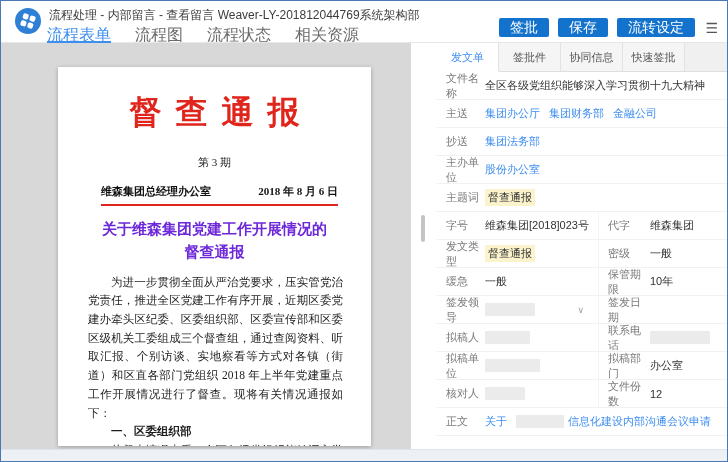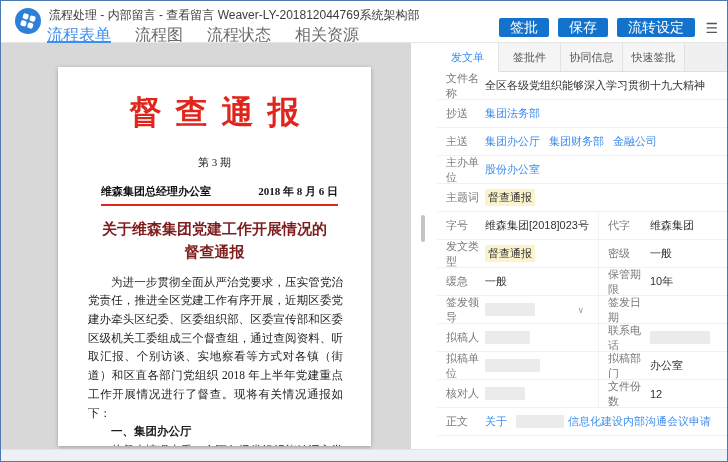--- a/index.html
+++ b/index.html
@@ -20,21 +20,21 @@
   
   .content { display:flex; height:406px; }
 
   
   .doc-pane { width:410px; background:#d8d8d8; position:relative; overflow:hidden; }
   .page { position:absolute; left:57px; top:24px; width:313px; height:379px; background:#fff; box-shadow:0 1px 4px rgba(0,0,0,.28); font-family:"Liberation Serif", serif; overflow:hidden; }
   .masthead { margin-top:24px; text-align:center; color:#e0251c; font-size:32px; font-weight:bold; letter-spacing:14px; padding-left:14px; font-family:"Liberation Serif",serif; }
   .issue { margin-top:20px; text-align:center; font-size:11px; color:#222; }
   .office-row { display:flex; justify-content:space-between; margin:14px 33px 0 43px; font-size:11px; font-weight:bold; color:#111; }
   .red-rule { margin:5px 33px 0 43px; border-top:2px solid #e0251c; }
-  .doc-title { margin-top:12px; text-align:center; font-size:15px; font-weight:bold; color:#7f1d1d; line-height:1.55; }
+  .doc-title { margin-top:12px; text-align:center; font-size:15px; font-weight:bold; color:#6d28d9; line-height:1.55; }
   .doc-body { margin:8px 28px 0 30px; font-size:11.5px; color:#1d1d1d; line-height:1.63; text-align:justify; }
   .doc-body p { text-indent:2em; }
   .doc-body .sec { font-weight:bold; text-indent:2em; }
 
   
   .gutter { width:26px; background:#fff; position:relative; }
   .vthumb { position:absolute; left:10px; top:172px; width:4px; height:27px; background:#c4c4c4; border-radius:2px; cursor:pointer; }
 
   
   .form-panel { width:290px; background:#fff; display:flex; flex-direction:column; }
@@ -100,21 +100,21 @@
           <span>维森集团总经理办公室</span>
           <span>2018 年 8 月 6 日</span>
         </div>
         <div class="red-rule"></div>
         <div class="doc-title">
           <div>关于维森集团党建工作开展情况的</div>
           <div>督查通报</div>
         </div>
         <div class="doc-body" id="doc-body">
             <p>为进一步贯彻全面从严治党要求，压实管党治党责任，推进全区党建工作有序开展，近期区委党建办牵头区纪委、区委组织部、区委宣传部和区委区级机关工委组成三个督查组，通过查阅资料、听取汇报、个别访谈、实地察看等方式对各镇（街道）和区直各部门党组织 2018 年上半年党建重点工作开展情况进行了督查。现将有关情况通报如下：</p>
-            <div class="sec">一、集团办公厅</div>
+            <div class="sec">一、区委组织部</div>
             <p>从督查情况来看，全区各级党组织能够深入学习贯彻十九大精神，坚持以习近平新时代中国特色社会主义思想为指导，全面落实新时代党的建设总要求，立足实际、务实创新，扎实推进党的建设各项工作，对照考评细则和实际考评情况，其中开展情况</p>
           </div>
       </div>
     </div>
 
     <div class="gutter">
       <div class="vthumb"></div>
     </div>
 
     <div class="form-panel">
@@ -126,34 +126,34 @@
           <span class="ptab-fill"></span>
         </div>
       <div class="form-rows" id="form-rows">
           <div class="frow">
             <span class="flabel">文件名称</span>
             <span class="fv-single">
               <span class="cell-text">全区各级党组织能够深入学习贯彻十九大精神</span>
             </span>
           </div>
           <div class="frow">
-            <span class="flabel">抄送</span>
-            <span class="fv-single">
-              <span class="cell-link">集团法务部</span>
-            </span>
-          </div>
-          <div class="frow">
             <span class="flabel">主送</span>
             <span class="fv-single">
               <span class="cell-link">集团办公厅</span>
               <span class="cell-link">集团财务部</span>
               <span class="cell-link">金融公司</span>
             </span>
           </div>
           <div class="frow">
+            <span class="flabel">抄送</span>
+            <span class="fv-single">
+              <span class="cell-link">集团法务部</span>
+            </span>
+          </div>
+          <div class="frow">
             <span class="flabel">主办单位</span>
             <span class="fv-single">
               <span class="cell-link">股份办公室</span>
             </span>
           </div>
           <div class="frow">
             <span class="flabel">主题词</span>
             <span class="fv-single">
               <span class="hl">督查通报</span>
             </span>

